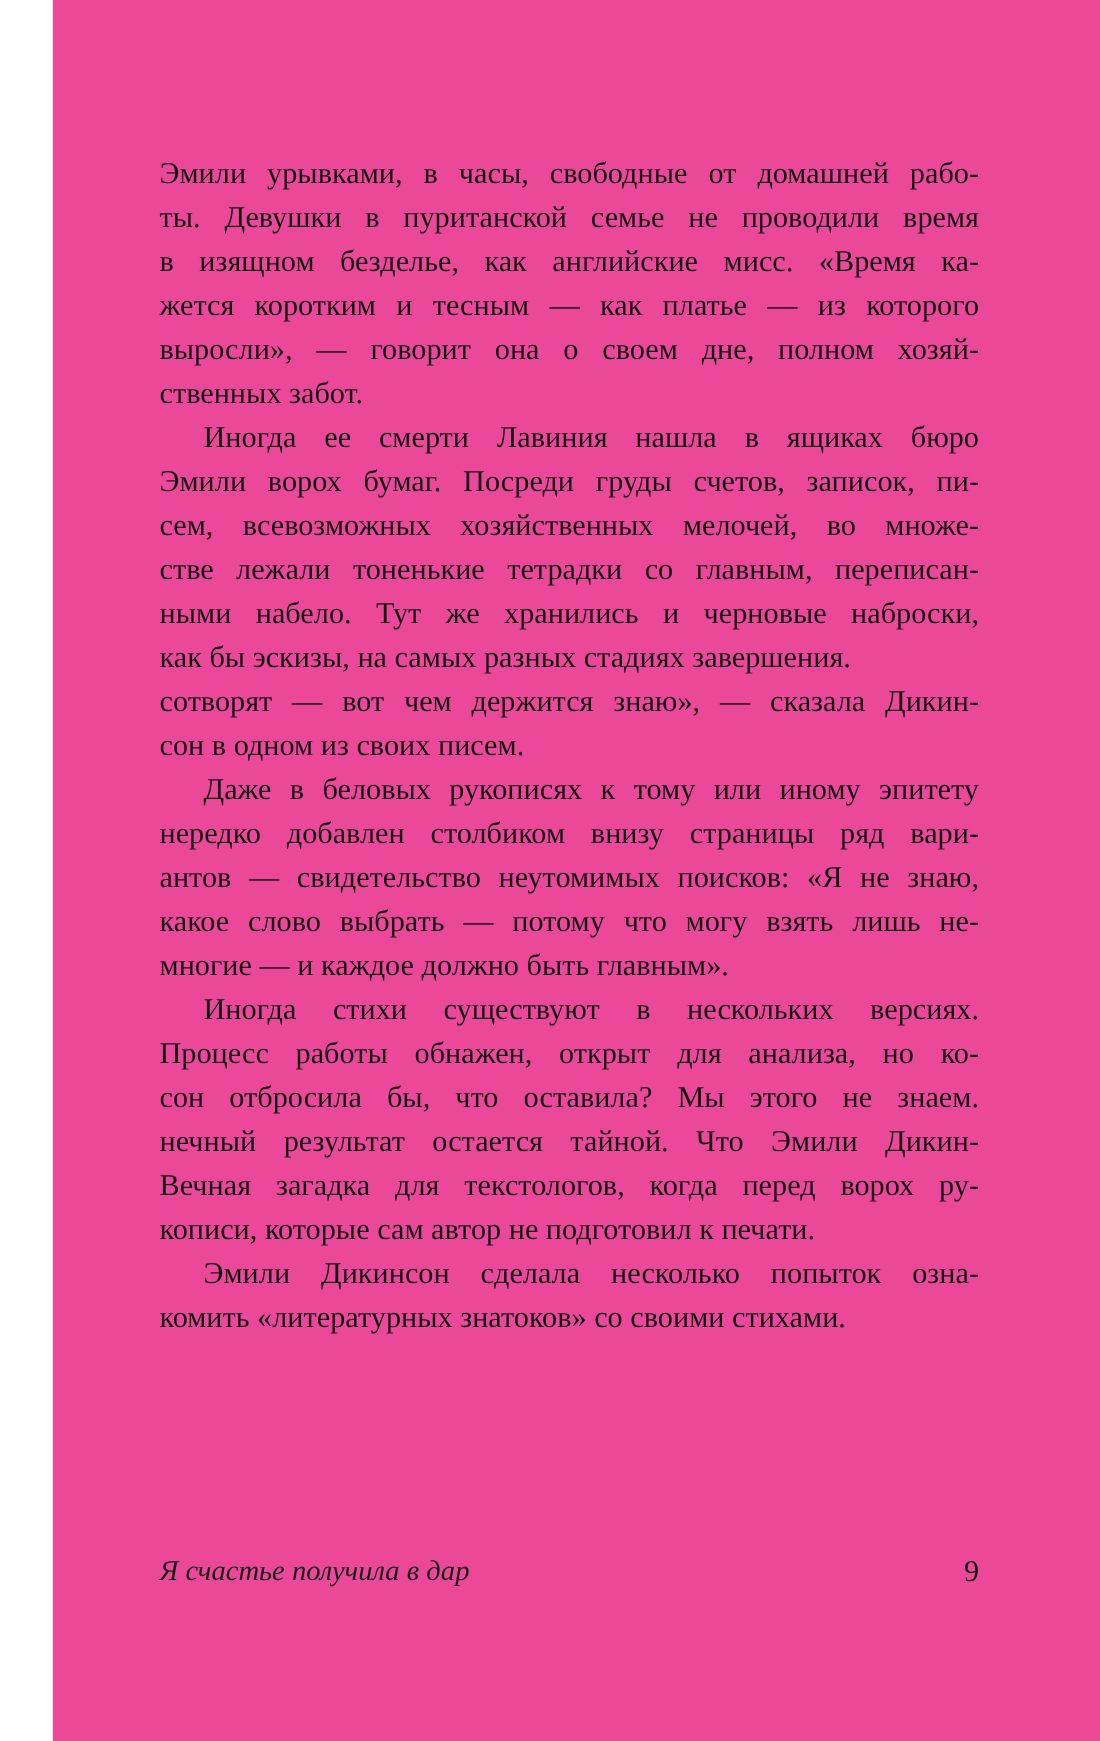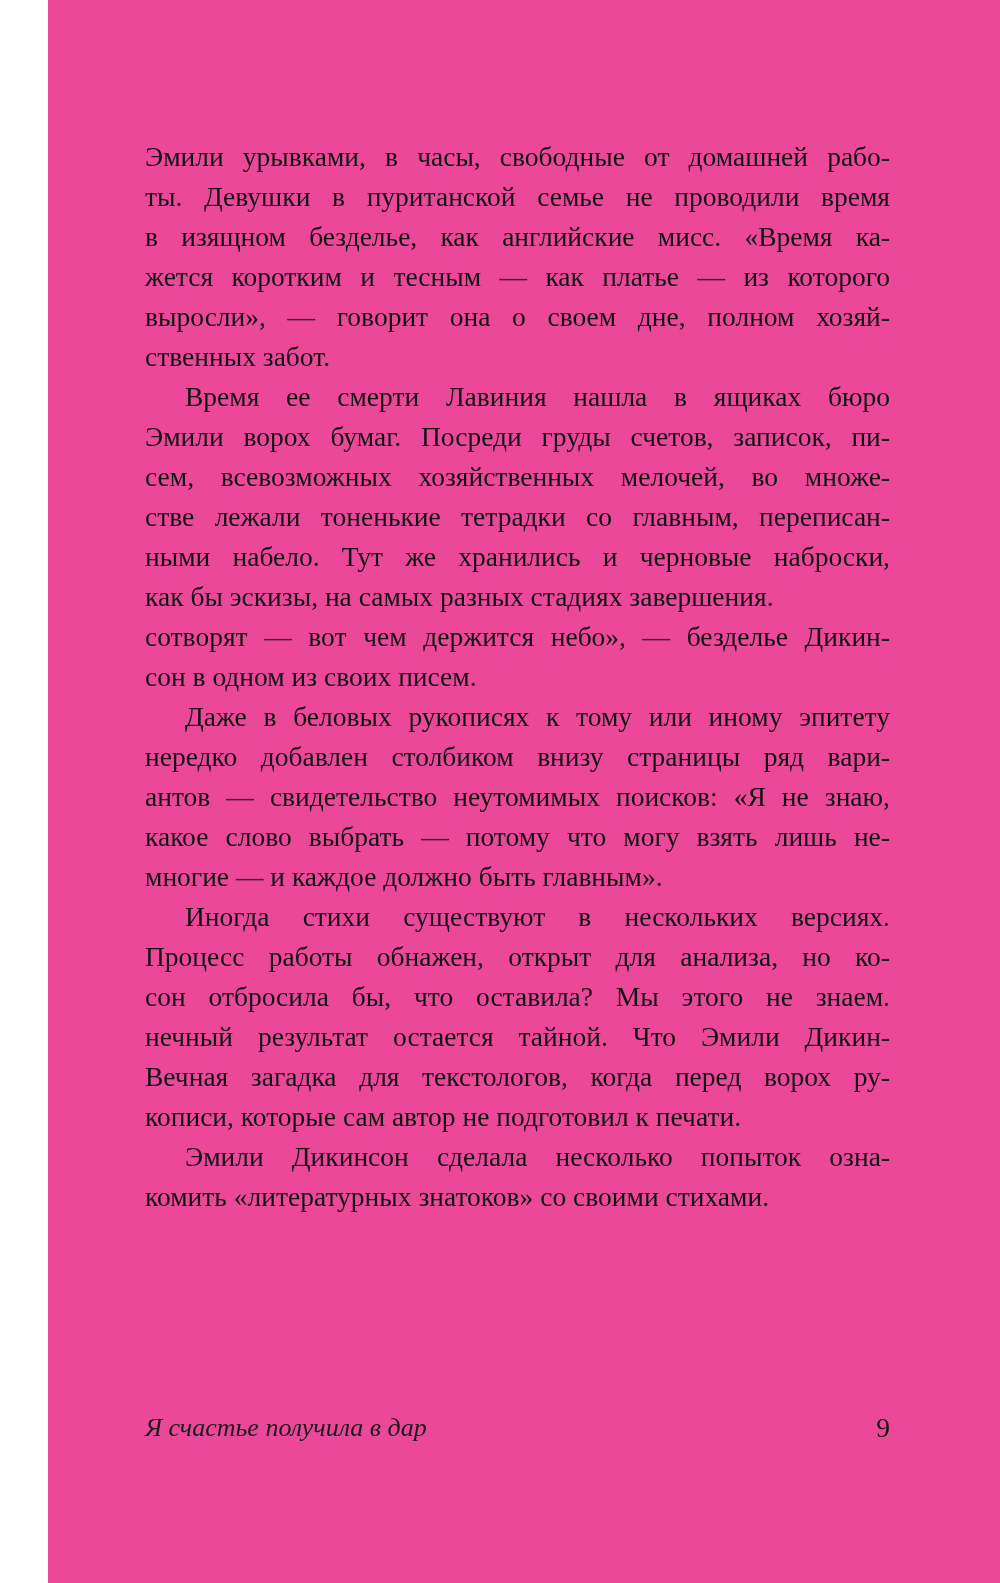--- a/index.html
+++ b/index.html
@@ -73,31 +73,31 @@
     <div class="para">
       <div class="line">Эмили урывками, в часы, свободные от домашней рабо-</div>
       <div class="line">ты. Девушки в пуританской семье не проводили время</div>
       <div class="line">в изящном безделье, как английские мисс. «Время ка-</div>
       <div class="line">жется коротким и тесным — как платье — из которого</div>
       <div class="line">выросли», — говорит она о своем дне, полном хозяй-</div>
       <div class="line end">ственных забот.</div>
     </div>
 
     <div class="para">
-      <div class="line indent">Время ее смерти Лавиния нашла в ящиках бюро</div>
+      <div class="line indent">Иногда ее смерти Лавиния нашла в ящиках бюро</div>
       <div class="line">Эмили ворох бумаг. Посреди груды счетов, записок, пи-</div>
       <div class="line">сем, всевозможных хозяйственных мелочей, во множе-</div>
       <div class="line">стве лежали тоненькие тетрадки со главным, переписан-</div>
       <div class="line">ными набело. Тут же хранились и черновые наброски,</div>
       <div class="line end">как бы эскизы, на самых разных стадиях завершения.</div>
     </div>
 
 
     <div class="para">
-      <div class="line">сотворят — вот чем держится небо», — безделье Дикин-</div>
+      <div class="line">сотворят — вот чем держится знаю», — сказала Дикин-</div>
       <div class="line end">сон в одном из своих писем.</div>
     </div>
 
     <div class="para">
       <div class="line indent">Даже в беловых рукописях к тому или иному эпитету</div>
       <div class="line">нередко добавлен столбиком внизу страницы ряд вари-</div>
       <div class="line">антов — свидетельство неутомимых поисков: «Я не знаю,</div>
       <div class="line">какое слово выбрать — потому что могу взять лишь не-</div>
       <div class="line end">многие — и каждое должно быть главным».</div>
     </div>

